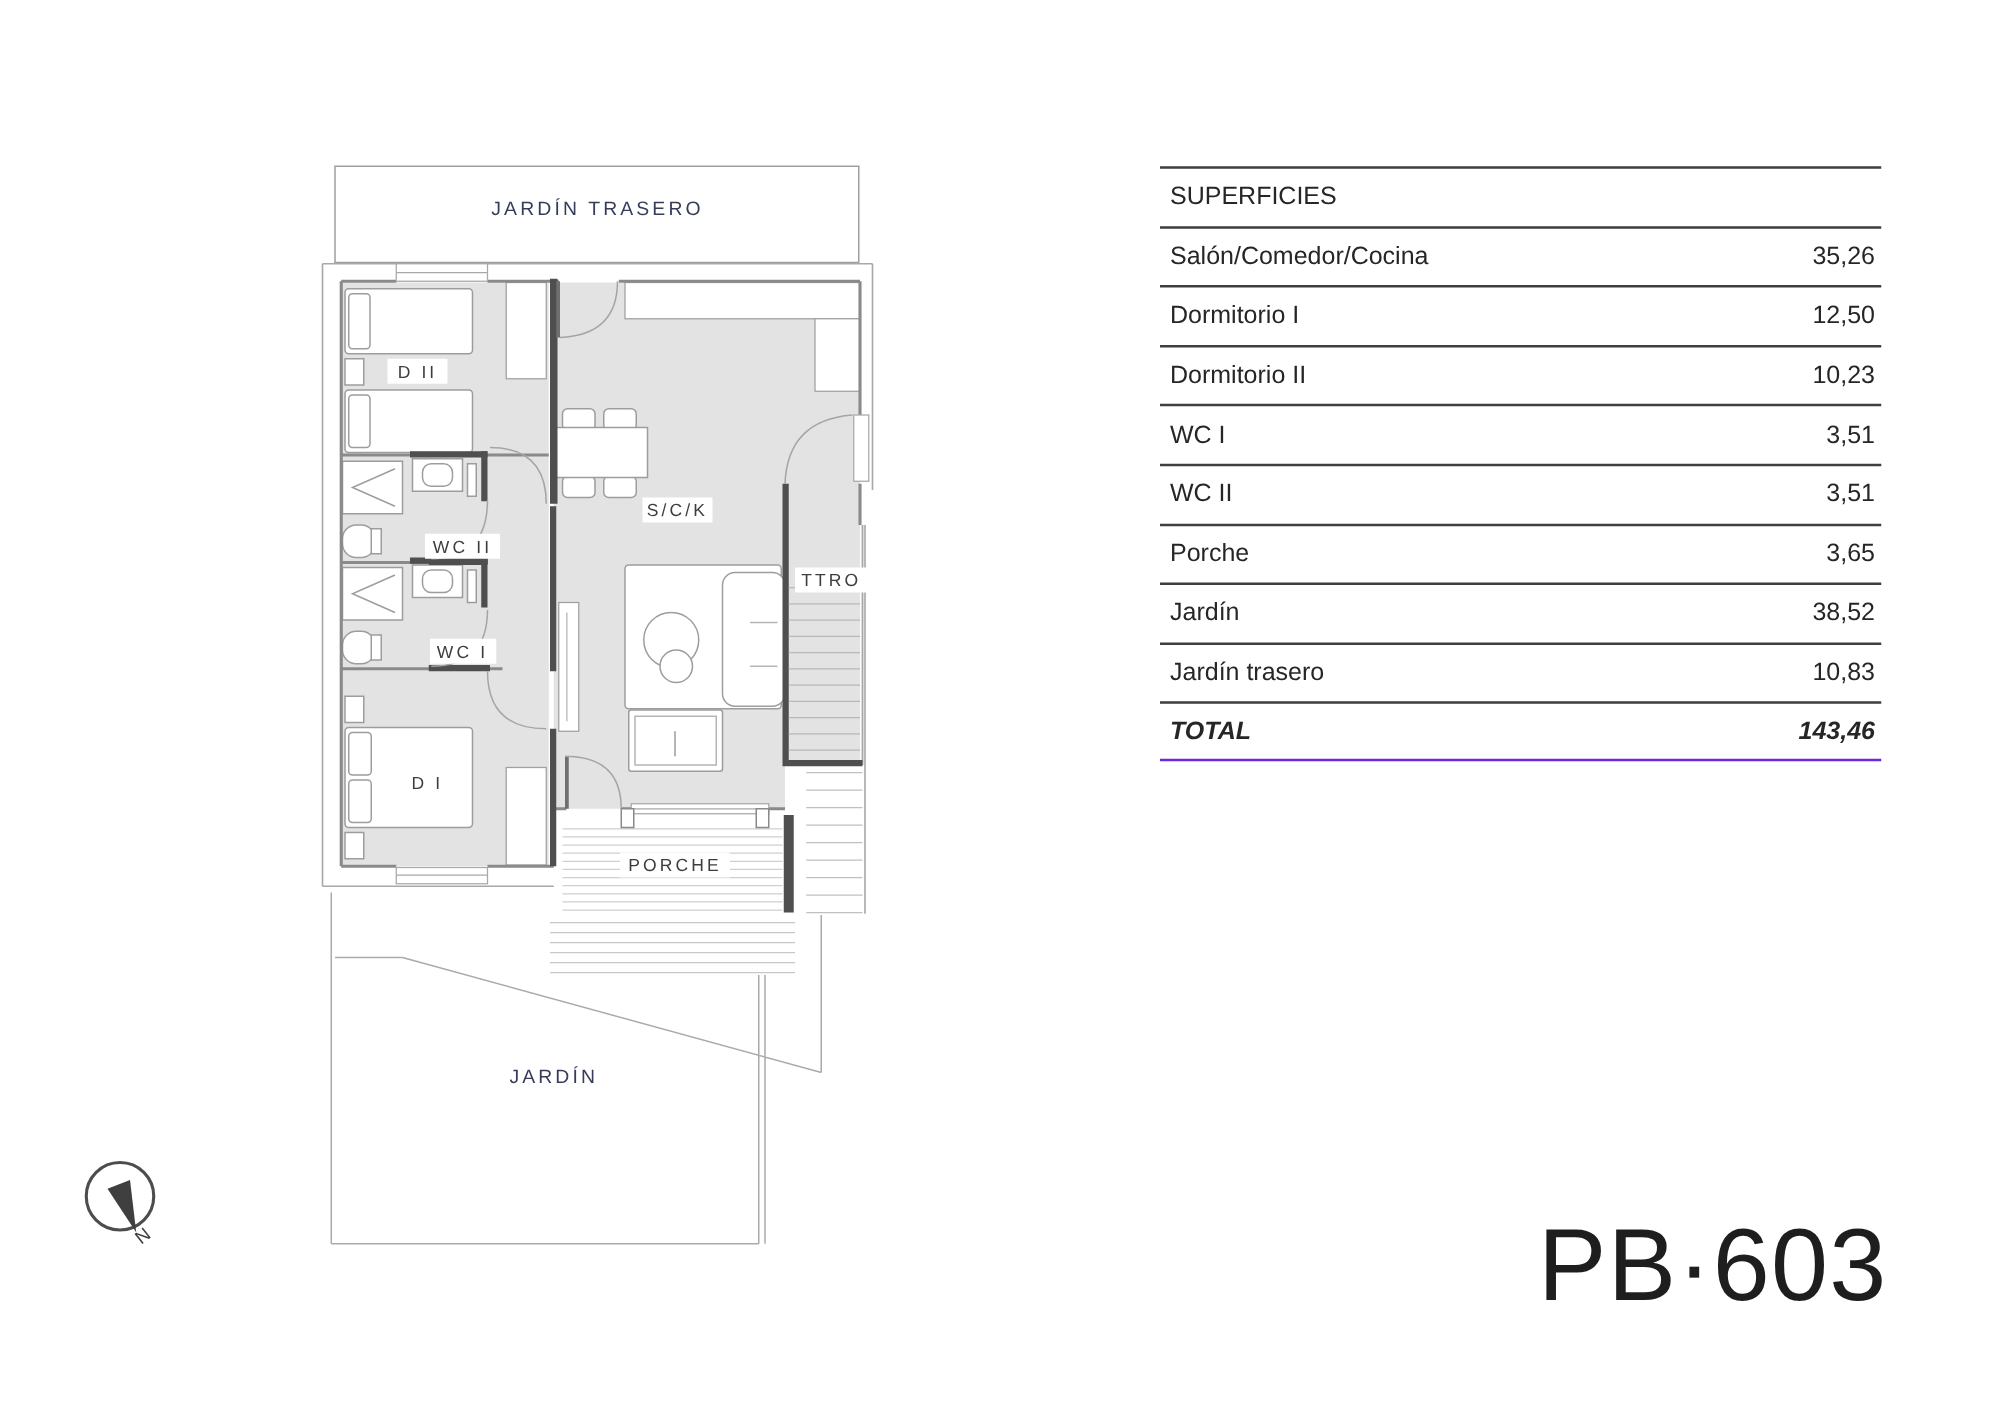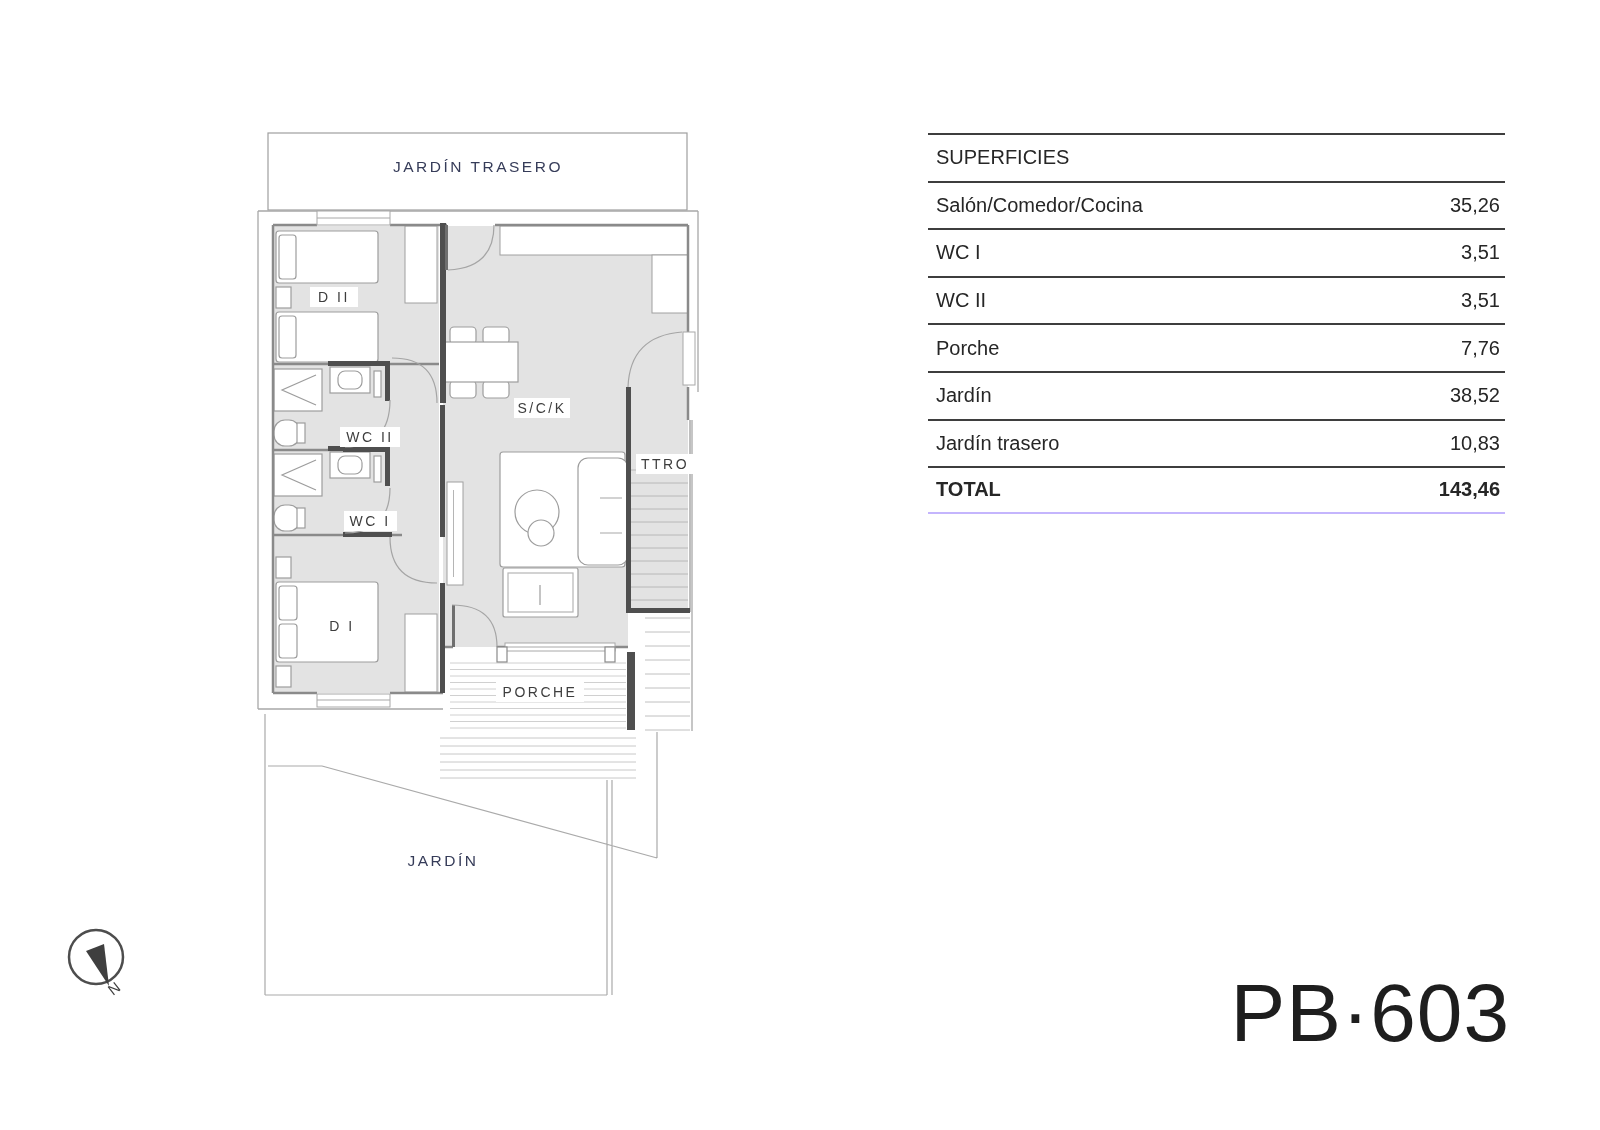--- a/index.html
+++ b/index.html
@@ -13,21 +13,21 @@
   .garden-label { font-size:15.5px; letter-spacing:2.5px; fill:#363c59; text-anchor:middle; }
   .areas {
     position:absolute; left:928px; top:133px; width:577px;
     font-size:20px; color:#262626;
   }
   .arow {
     display:flex; justify-content:space-between; align-items:center;
     height:47.6px; border-top:2px solid #3e3e3e;
     padding:0 5px 0 8px; box-sizing:border-box;
   }
-  .arow.last { border-bottom:2px solid #c4b5fd; }
+  .arow.last { border-bottom:2px solid #6d28d9;font-style:italic; }
   .arow .val { text-align:center; }
   .arow.total { font-weight:bold; }
   .unit-code {
     position:absolute; top:966px; left:1200px; width:310px;
     text-align:right; font-size:82px; letter-spacing:1px; color:#1e1e1e;
   }
   .disclaimer {
     position:absolute; top:1074px; left:160px; width:1245px;
     text-align:center; font-size:14px; color:#2b2b2b;
   }
@@ -226,30 +226,38 @@
 
   <div class="areas">
     <div class="arow">
       <span>SUPERFICIES</span>
     </div>
     <div class="arow">
       <span class="lbl">Salón/Comedor/Cocina</span>
       <span class="val">35,26</span>
     </div>
     <div class="arow">
+      <span class="lbl">Dormitorio I</span>
+      <span class="val">12,50</span>
+    </div>
+    <div class="arow">
+      <span class="lbl">Dormitorio II</span>
+      <span class="val">10,23</span>
+    </div>
+    <div class="arow">
       <span class="lbl">WC I</span>
       <span class="val">3,51</span>
     </div>
     <div class="arow">
       <span class="lbl">WC II</span>
       <span class="val">3,51</span>
     </div>
     <div class="arow">
       <span class="lbl">Porche</span>
-      <span class="val">7,76</span>
+      <span class="val">3,65</span>
     </div>
     <div class="arow">
       <span class="lbl">Jardín</span>
       <span class="val">38,52</span>
     </div>
     <div class="arow">
       <span class="lbl">Jardín trasero</span>
       <span class="val">10,83</span>
     </div>
     <div class="arow total last">

